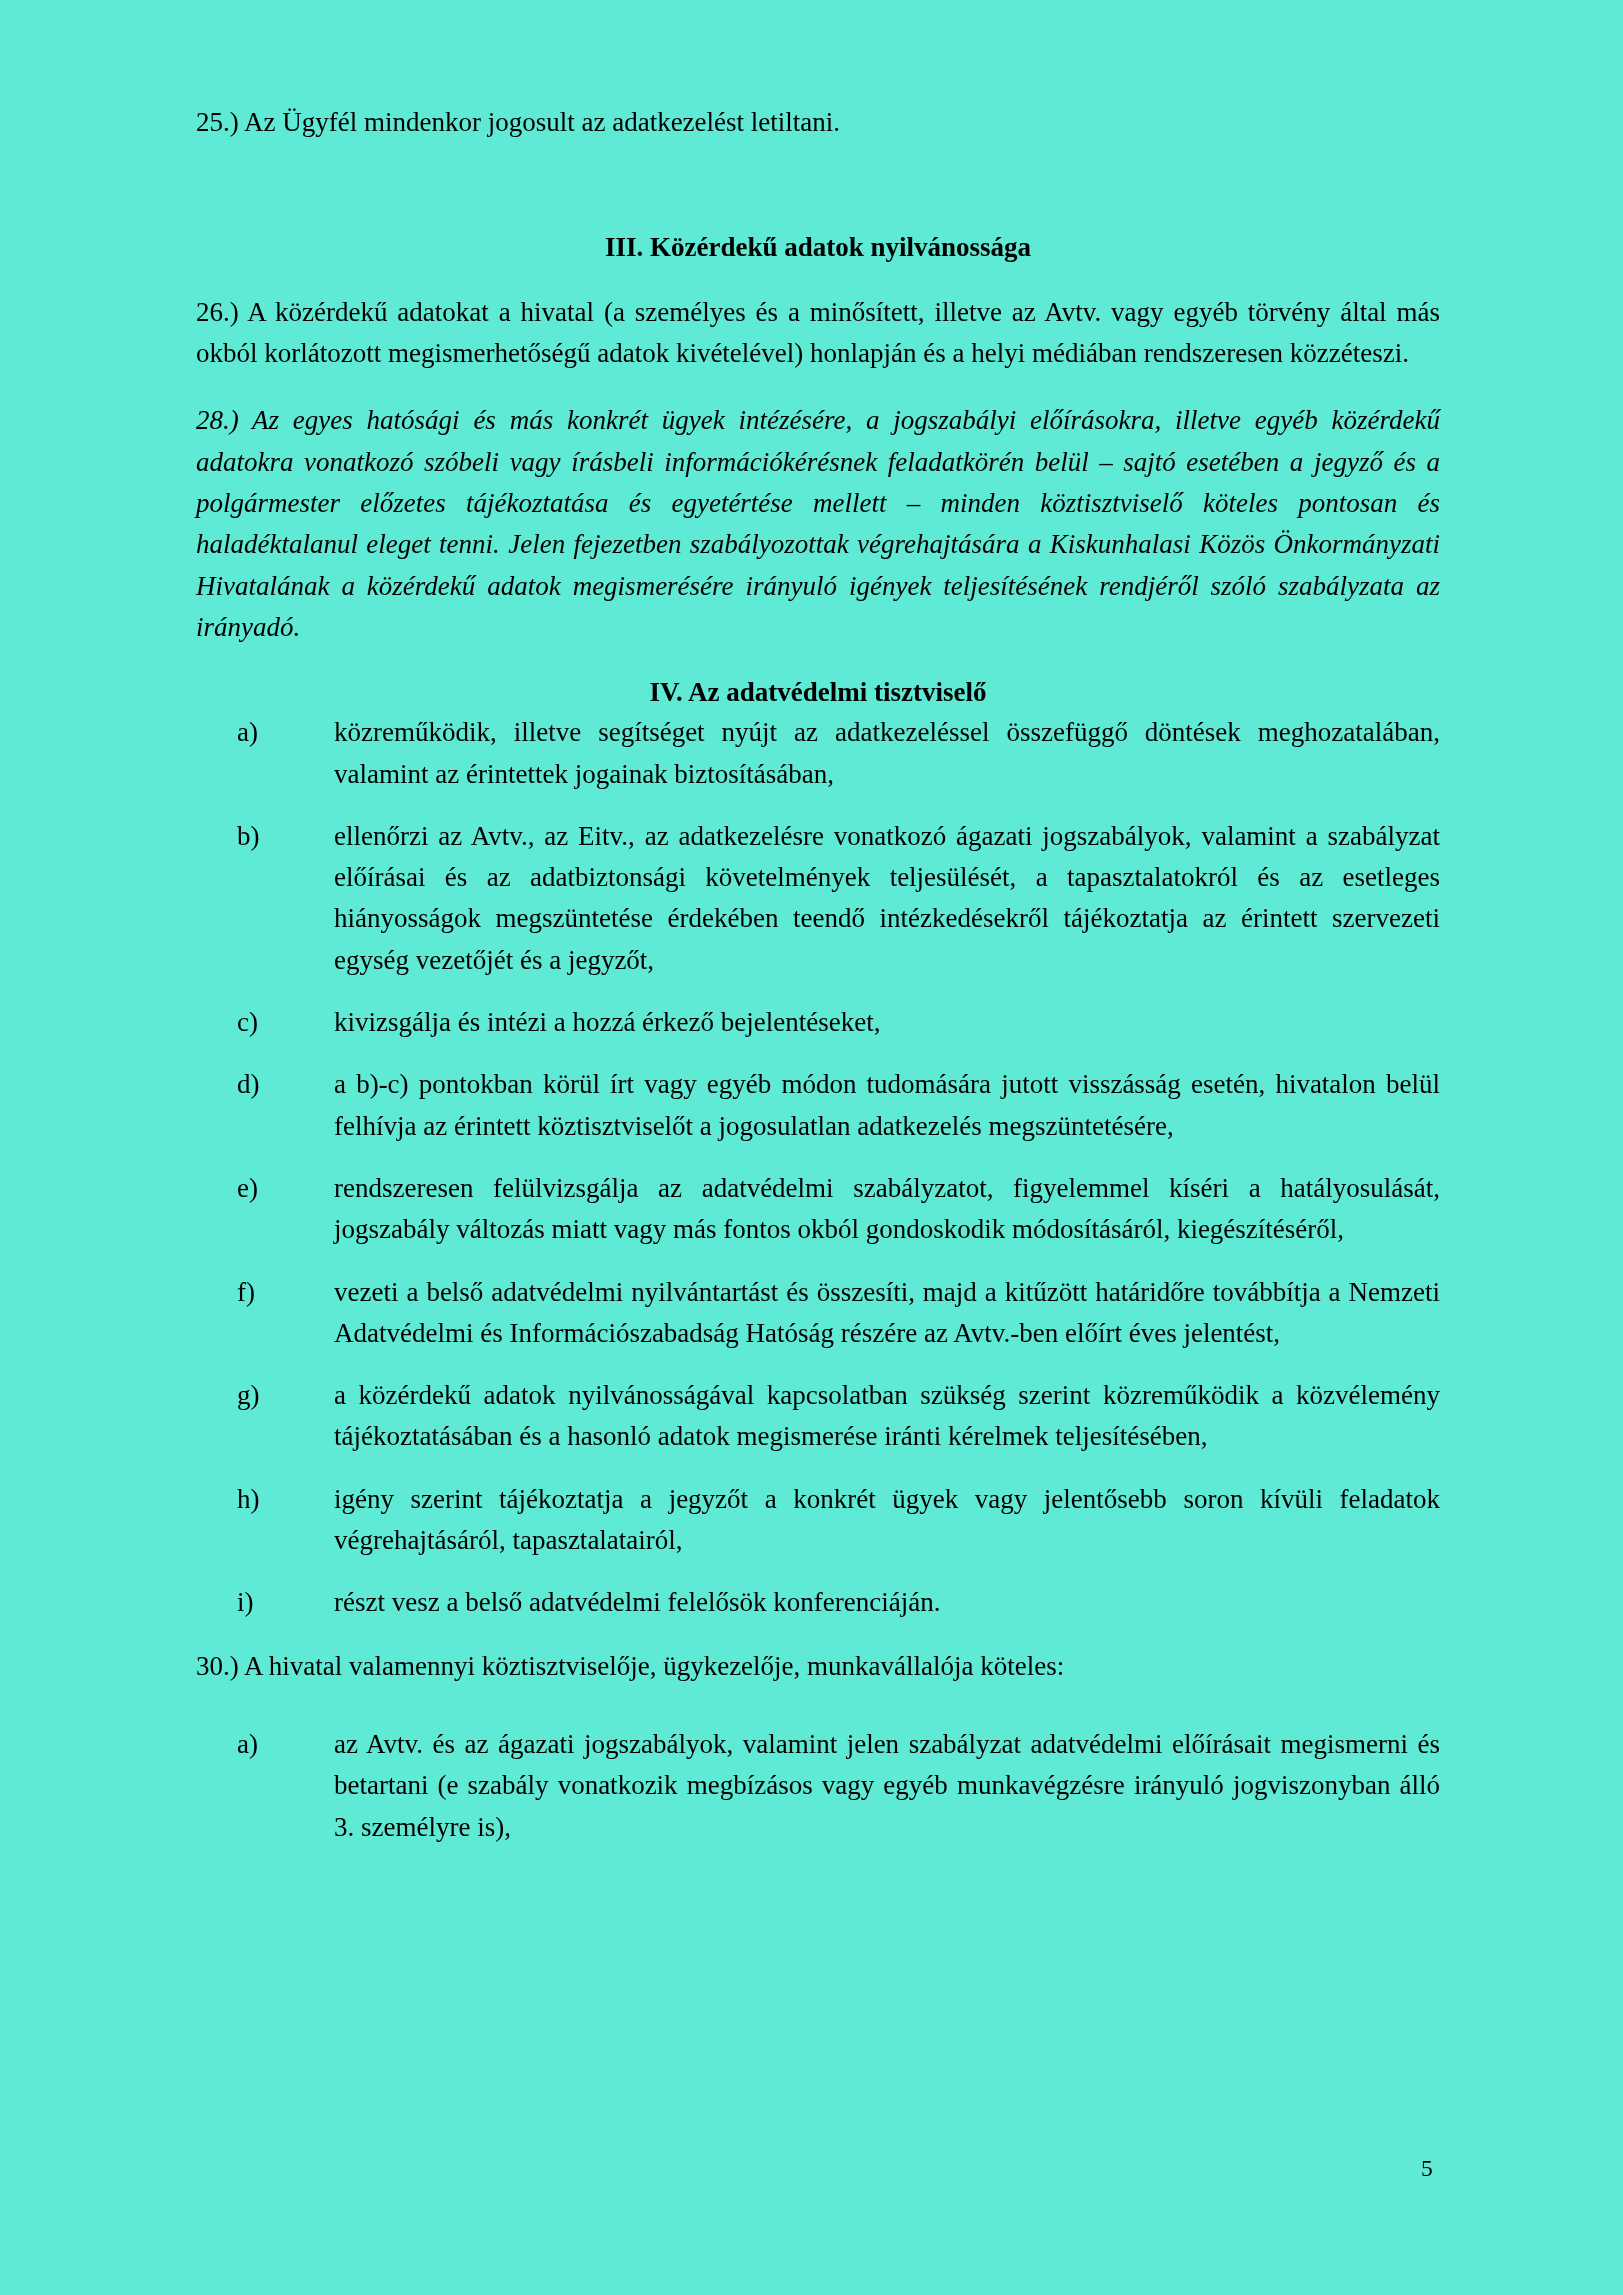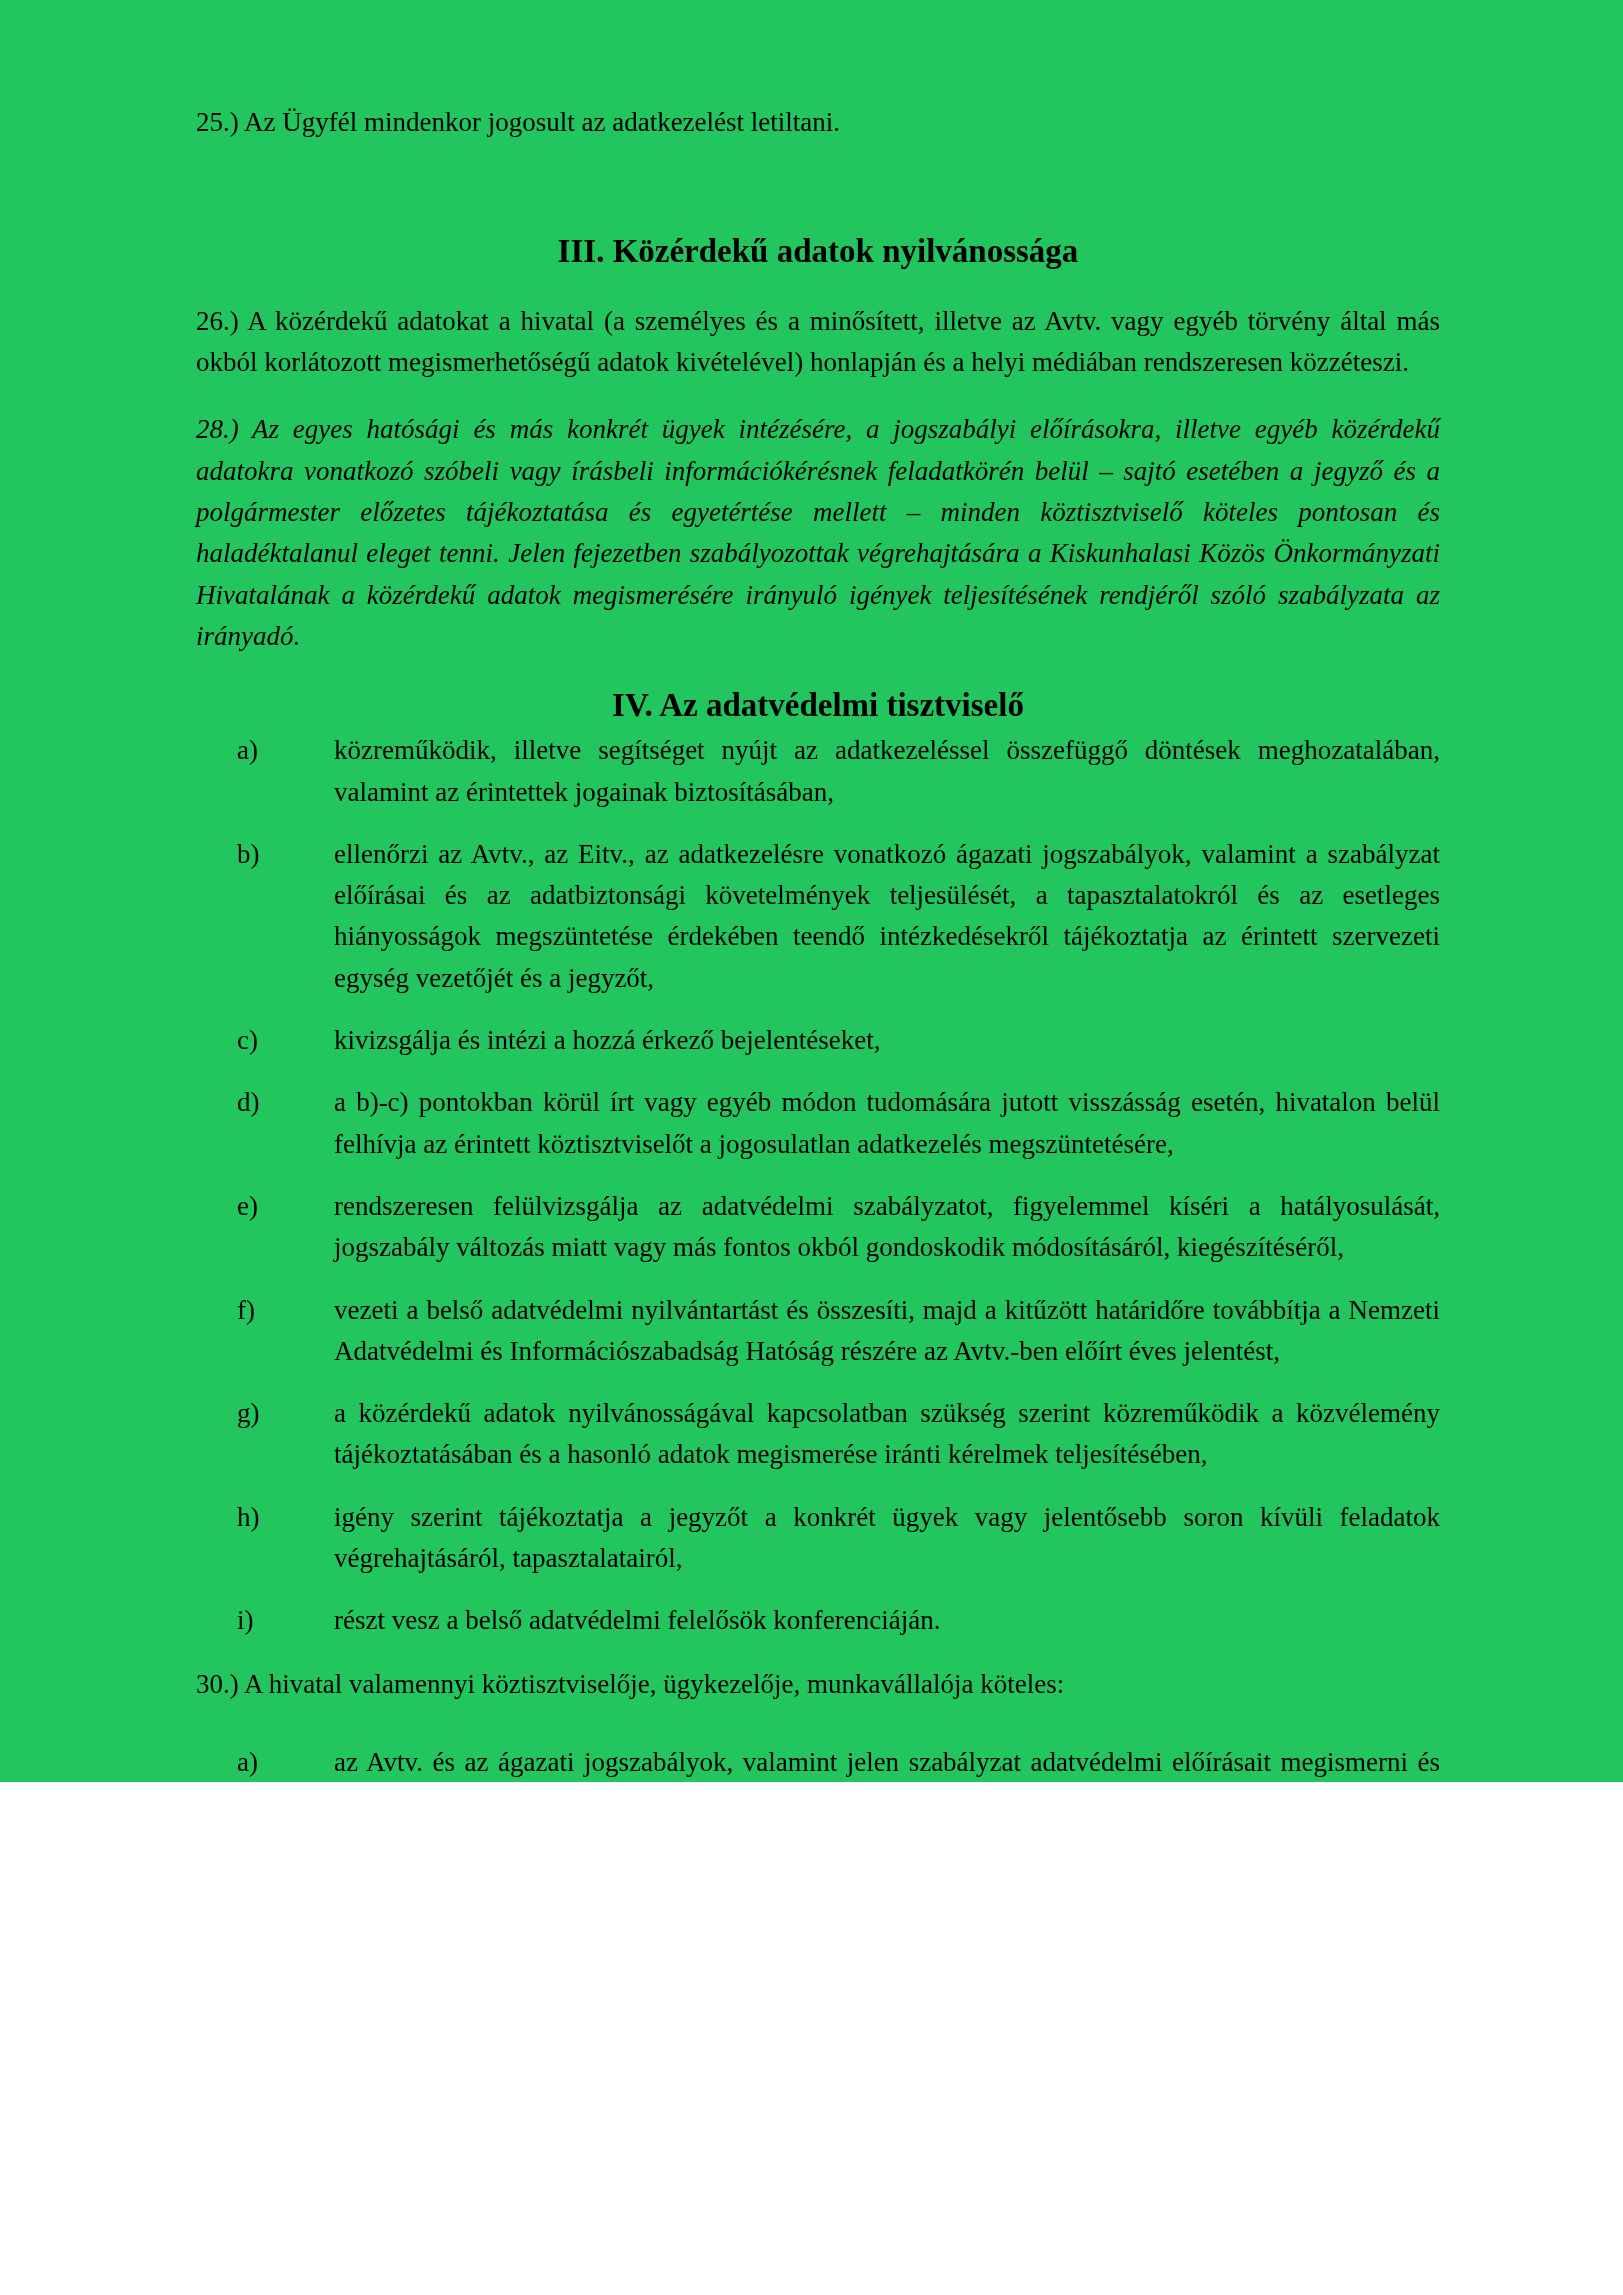--- a/index.html
+++ b/index.html
@@ -5,23 +5,23 @@
 <style>
   html, body {
     margin: 0;
     padding: 0;
     background: #ffffff;
   }
 
   .page {
     position: relative;
     width: 1623px;
-    height: 1782px;
+    height: 2295px;
     margin: 0 auto;
-    background: #22c55e;
+    background: #5eead4;
     font-family: "Liberation Serif", "DejaVu Serif", serif;
     color: #000000;
     overflow: hidden;
   }
 
   .content {
     position: absolute;
     left: 196px;
     top: 0;
     width: 1244px;
@@ -60,21 +60,21 @@
   }
   .letter-item .body {
     display: block;
     font-family: Liberation Serif, serif;
   }
 
   
   .section-heading {
     text-align: center;
     font-weight: bold;
-    font-size: 33px;
+    font-size: 27px;
     line-height: 1.5;
     margin: 0;
   }
 
   
   .sp-top-1 { margin-top: 84px; }
   .sp-top-2 { margin-top: 24px; }
   .sp-top-3 { margin-top: 27.5px; }
   .sp-top-4 { margin-top: 26px; font-style: italic; }
   .sp-top-5 { margin-top: 29px; }

